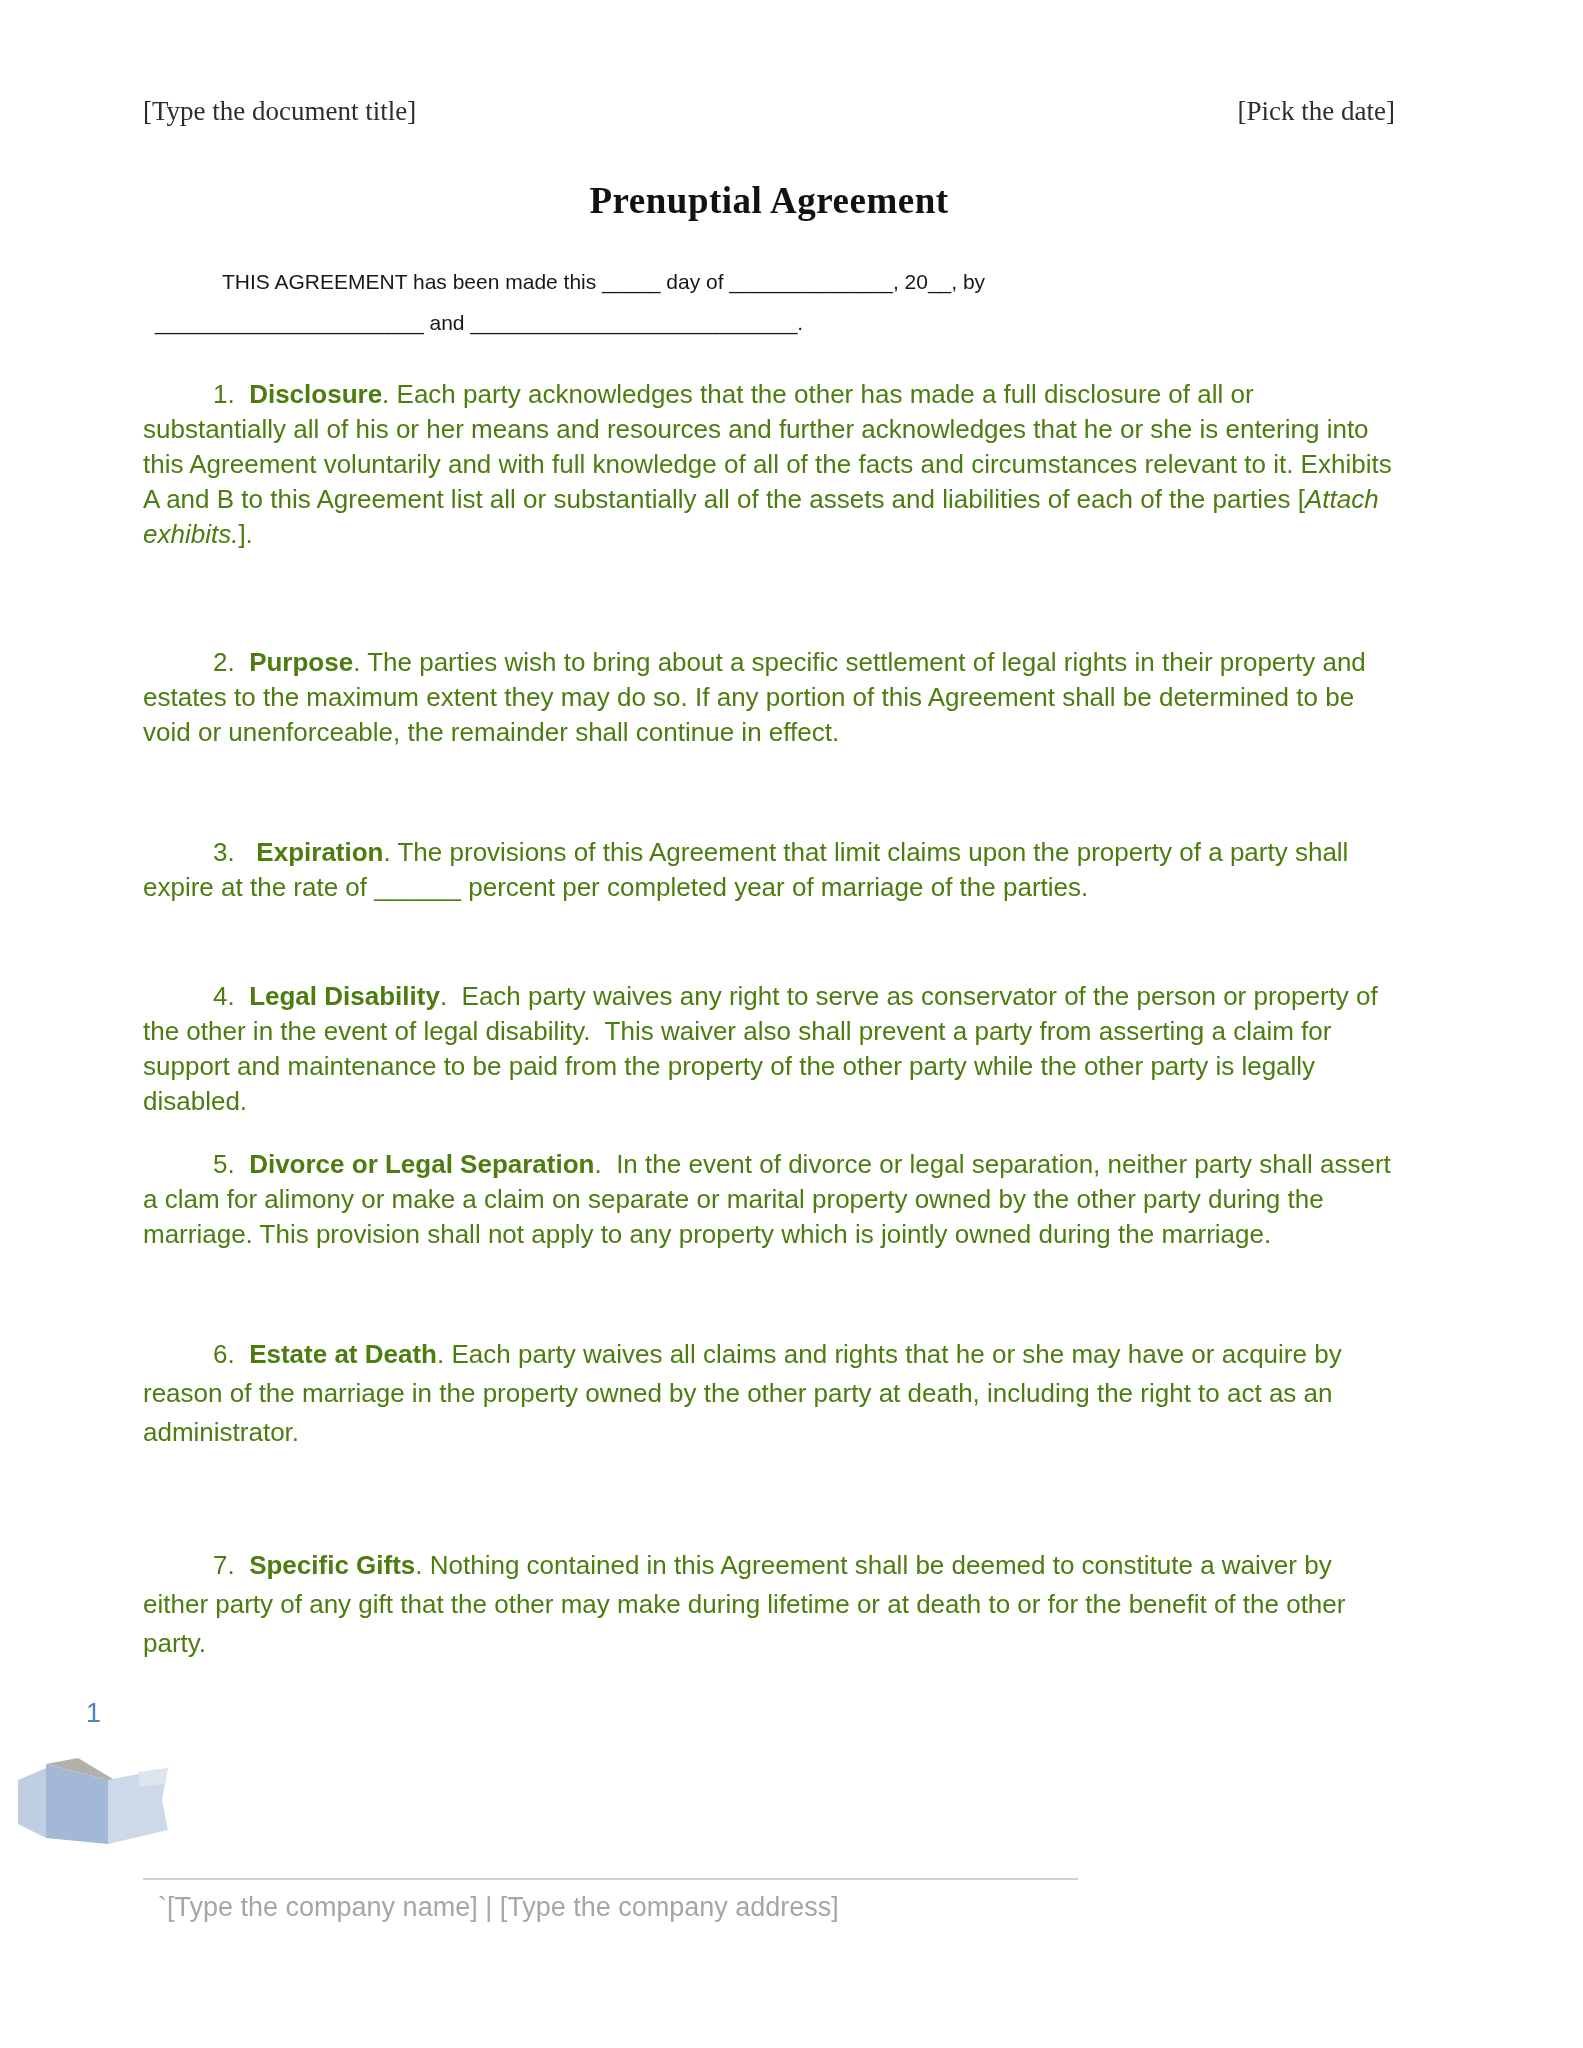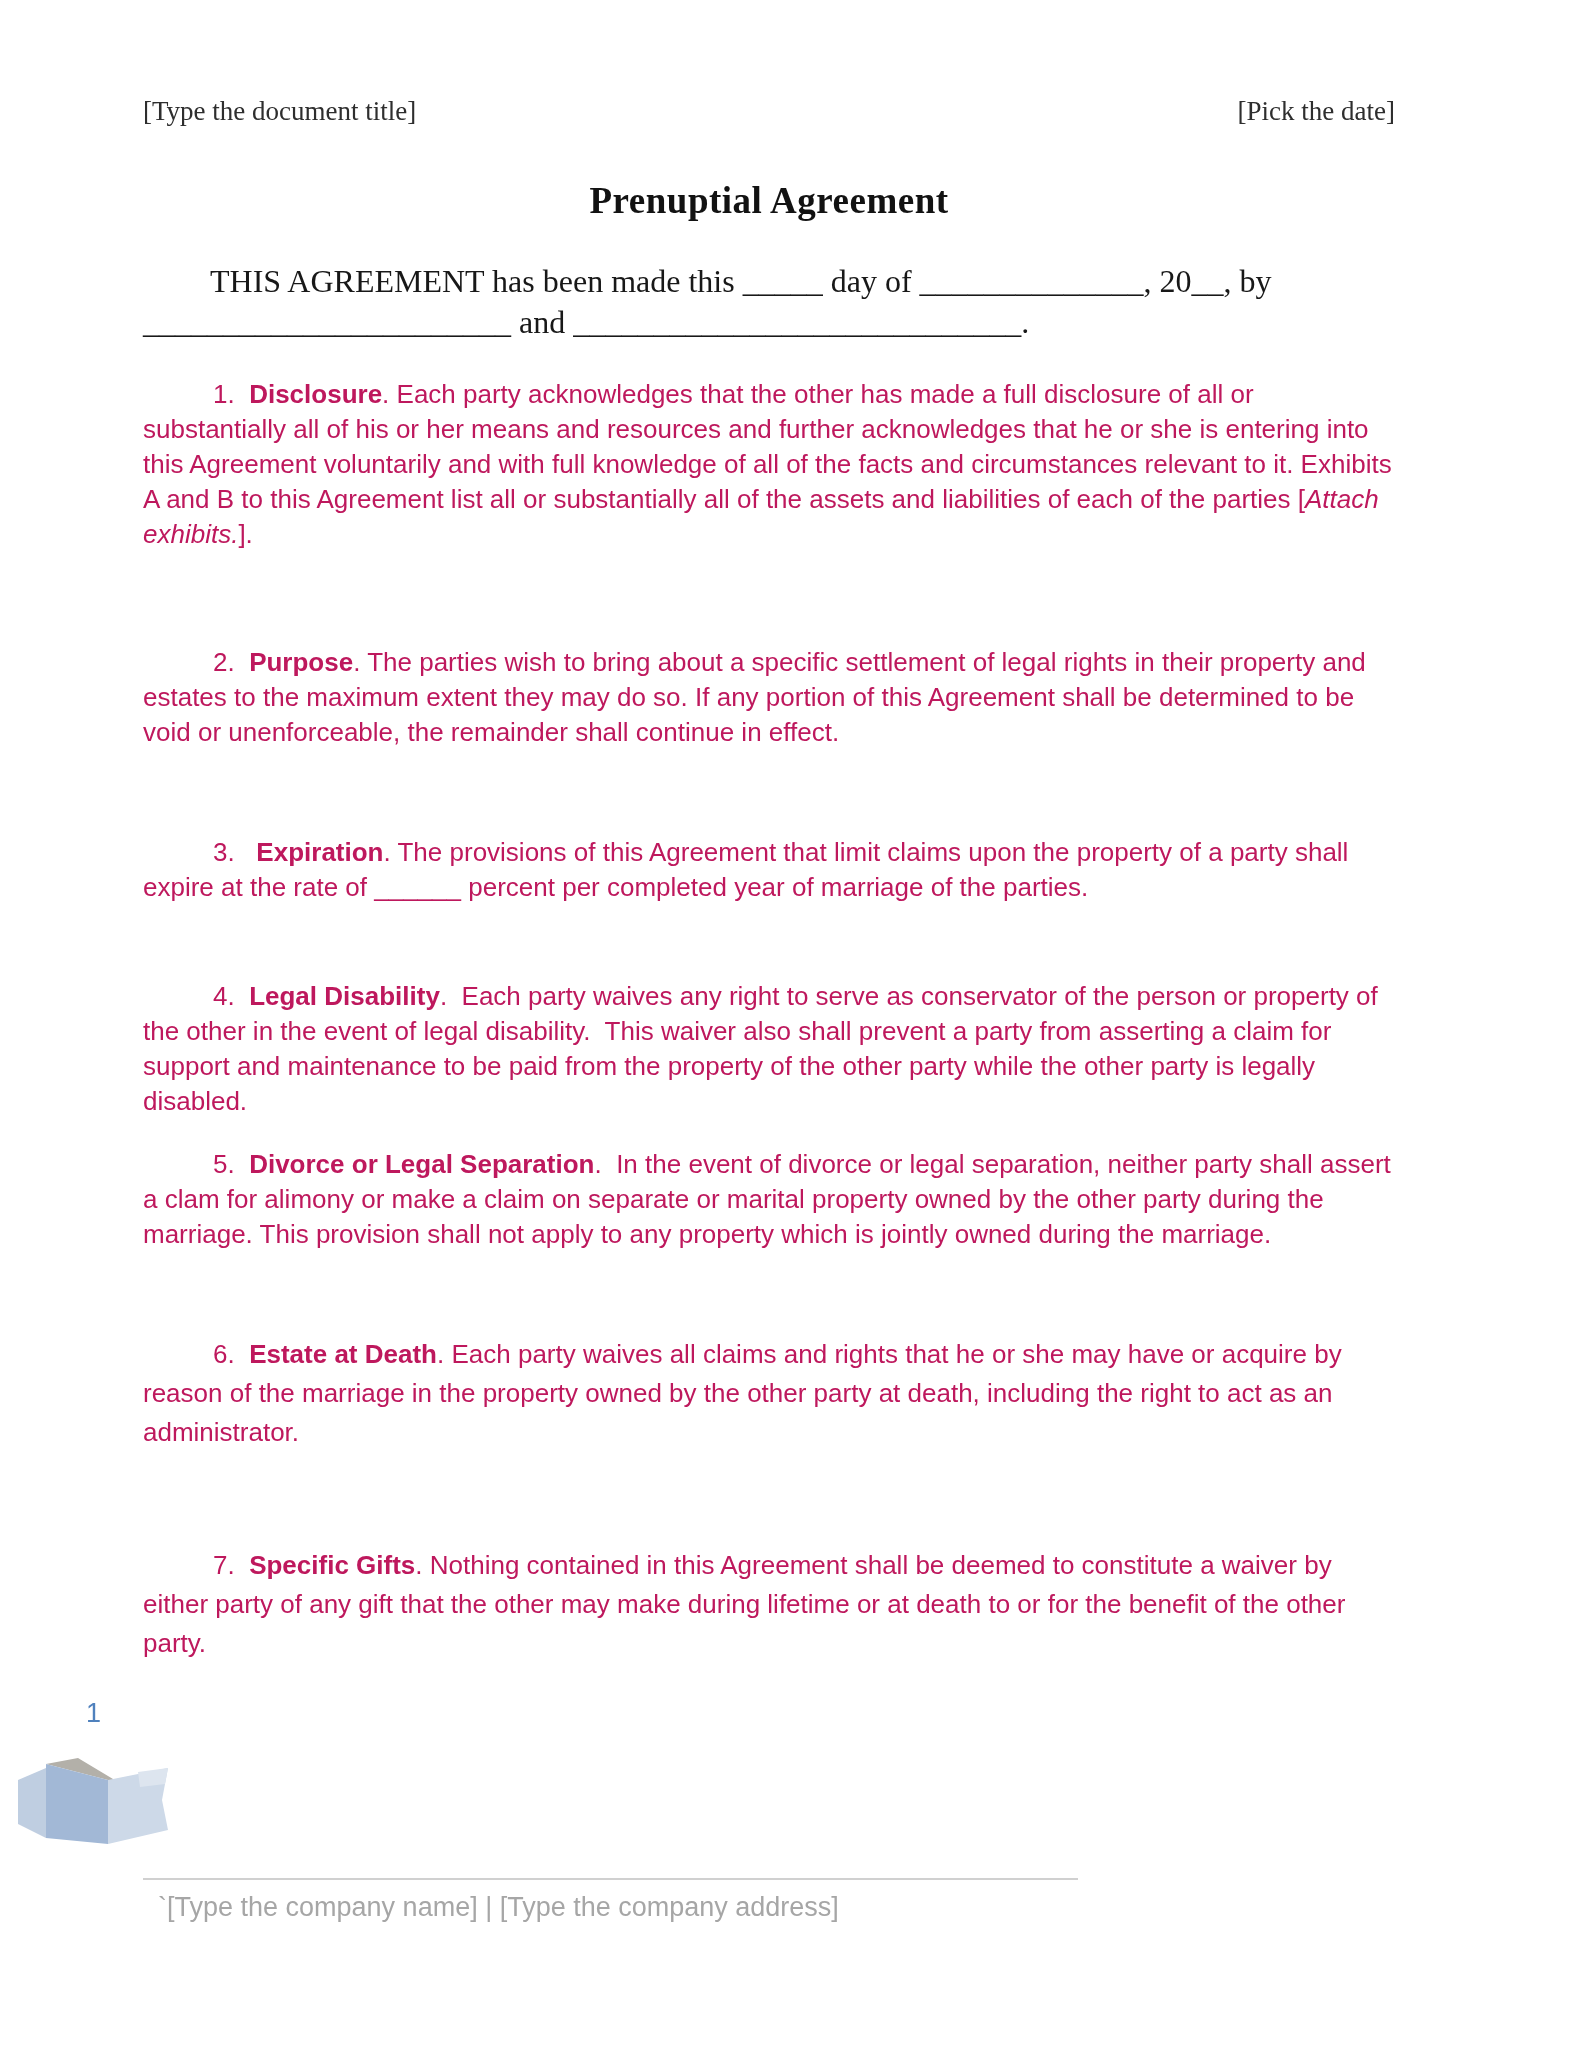--- a/index.html
+++ b/index.html
@@ -12,30 +12,30 @@
 
   .doc-header{
     display:flex;justify-content:space-between;align-items:baseline;
     margin-top:96px;font-family:"Liberation Serif",serif;font-size:27px;color:#2e2e2e;
   }
   .doc-title{
     text-align:center;font-family:"Liberation Serif",serif;font-weight:700;
     font-size:37px;line-height:48px;color:#121212;margin-top:50px;letter-spacing:0.5px;
   }
   .p-serif{
-    font-family:Liberation Serif, serif;font-size:32px;line-height:41px;
-    color:#181818;text-indent:67px;margin:0;
+    font-family:Liberation Sans, sans-serif;font-size:21px;line-height:41px;
+    color:#181818;text-indent:67px;margin:12px;
   }
   .intro{margin-top:36px;}
   .intro .l2{text-indent:0;}
   .consid{margin-top:72px;}
 
   .sec{
     font-size:26px;line-height:35px;margin:0;text-indent:70px;
-    white-space:pre-wrap;color:#be185d;
+    white-space:pre-wrap;color:#4d7c0f;
   }
   .sec b{font-weight:700;}
   .sec i{font-style:italic;}
   .mt1{margin-top:34px;}  
   .mt2{margin-top:93px;}  
   .mt3{margin-top:85px;}  
   .mt4{margin-top:74px;}  
   .mt5{margin-top:28px;}  
   .mt6{margin-top:83px;}  
   .mt7{margin-top:94px;}  

